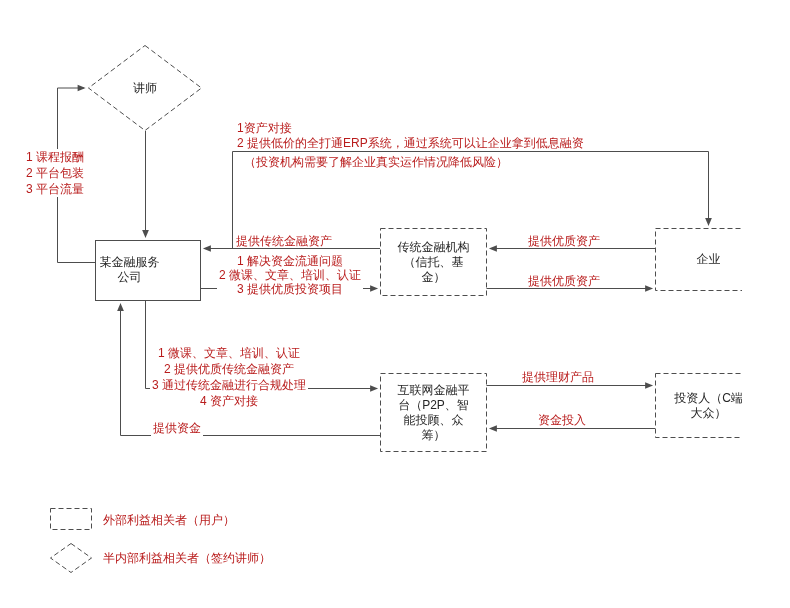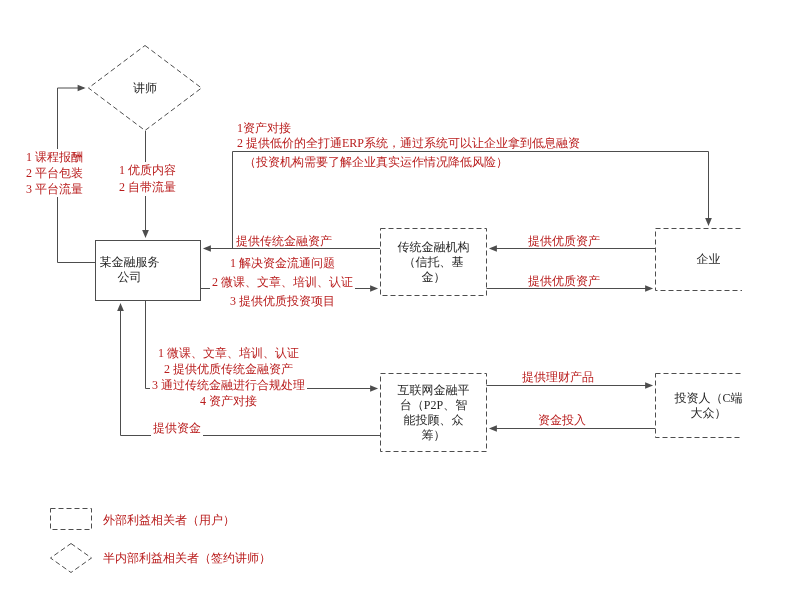--- a/index.html
+++ b/index.html
@@ -1,30 +1,30 @@
 <!DOCTYPE html>
 <html><head>
 <meta charset="utf-8">
 <style>
   html,body{margin:0;padding:0;background:#fff;}
   #canvas{
     position:relative;width:742px;height:608px;background:#fff;overflow:hidden;
-    font-family:Liberation Serif, serif;
+    font-family:Liberation Sans, sans-serif;
     font-size:12px;color:#262626;
   }
   #shapes{position:absolute;left:0;top:0;z-index:1;}
   .node-label{
     position:absolute;z-index:3;display:flex;align-items:center;justify-content:center;
     text-align:center;line-height:15px;box-sizing:border-box;color:#262626;
   }
   .elabel{
     position:absolute;z-index:3;line-height:16px;white-space:pre-line;color:#b91c1c;
   }
   .bg{background:#ffffff;padding:0 2px;text-align:center;}
-  .lh19{line-height:19px;}
+  .lh19{line-height:14px;margin-left:7px;}
 </style>
 </head>
 <body>
 
 <div id="canvas">
 
   <svg id="shapes" width="790" height="608" viewBox="0 0 790 608">
     <defs>
       <marker id="arrow" viewBox="0 0 10 10" refX="8" refY="5" markerWidth="10" markerHeight="8" orient="auto">
         <path d="M 0 0.8 L 10 5 L 0 9.2 Z" fill="#4d4d4d"></path>
@@ -57,22 +57,20 @@
   <div class="node-label" style="left:88px;top:45px;width:114px;height:86px;">讲师</div>
   <div class="node-label" style="left:77px;top:240px;width:105px;height:60px;padding:0 20px;">某金融服务公司</div>
   <div class="node-label" style="left:655px;top:228px;width:107px;height:63px;padding:0 15px;">企业</div>
   <div class="node-label" style="left:380px;top:228px;width:107px;height:68px;padding:0 15px;">传统金融机构（信托、基金）</div>
   <div class="node-label" style="left:380px;top:373px;width:107px;height:79px;padding:0 15px;">互联网金融平台（P2P、智能投顾、众筹）</div>
   <div class="node-label" style="left:655px;top:373px;width:107px;height:65px;padding:0 15px;">投资人（C端大众）</div>
 
   <div class="elabel bg" style="left:24px;top:149px;">1 课程报酬
 2 平台包装
 3 平台流量</div>
-  <div class="elabel bg" style="left:117px;top:162px;line-height:17px;">1 优质内容
-2 自带流量</div>
   <div class="elabel" style="left:237px;top:120px;">1资产对接</div>
   <div class="elabel" style="left:237px;top:135px;">2 提供低价的全打通ERP系统，通过系统可以让企业拿到低息融资</div>
   <div class="elabel" style="left:244px;top:154px;">（投资机构需要了解企业真实运作情况降低风险）</div>
   <div class="elabel" style="left:236px;top:233px;">提供传统金融资产</div>
   <div class="elabel bg lh19" style="left:210px;top:254px;">1 解决资金流通问题
 2 微课、文章、培训、认证
 3 提供优质投资项目</div>
   <div class="elabel" style="left:528px;top:233px;">提供优质资产</div>
   <div class="elabel" style="left:528px;top:273px;">提供优质资产</div>
   <div class="elabel bg" style="left:150px;top:345px;">1 微课、文章、培训、认证

